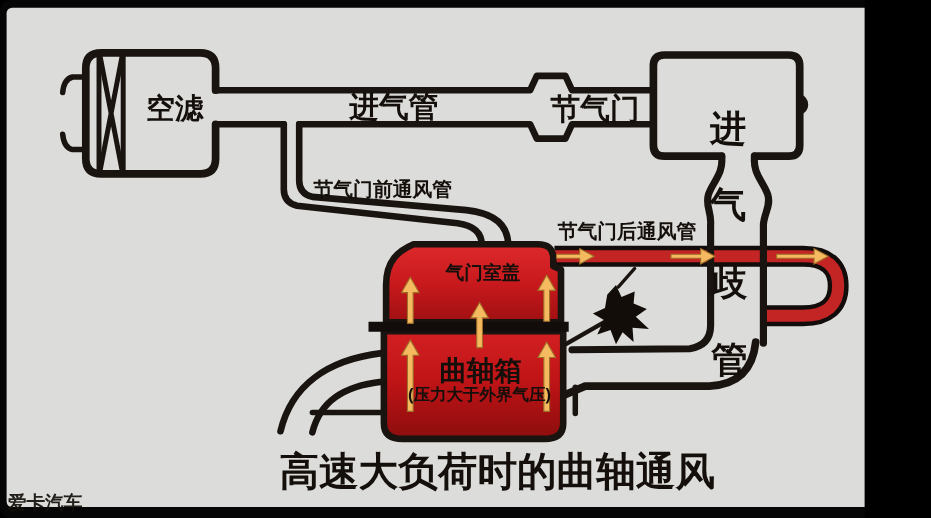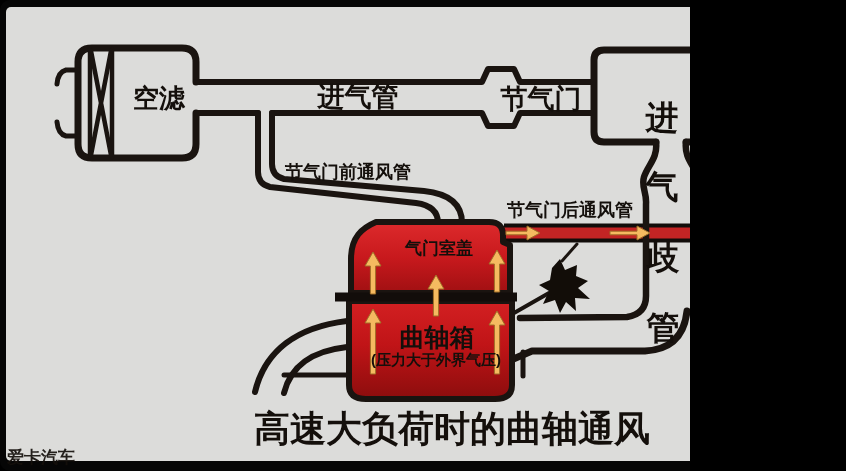--- a/index.html
+++ b/index.html
@@ -1,16 +1,16 @@
 <!DOCTYPE html>
 <html><head>
 <meta charset="utf-8">
 <style>
   html,body{margin:0;padding:0;background:#000;}
-  .stage{position:relative;width:690px;height:471px;overflow:hidden;}
+  .stage{position:relative;width:786px;height:471px;overflow:hidden;}
   svg{display:block;}
   text{font-family:"Liberation Sans","DejaVu Sans",sans-serif;font-weight:bold;fill:#140f0b;}
   .lineart{stroke:#1a1410;fill:none;stroke-linecap:round;stroke-linejoin:round;}
 </style>
 </head>
 <body>
 
 <div class="stage">
 <svg width="846" height="471" viewBox="0 0 846 471">
   <defs>

